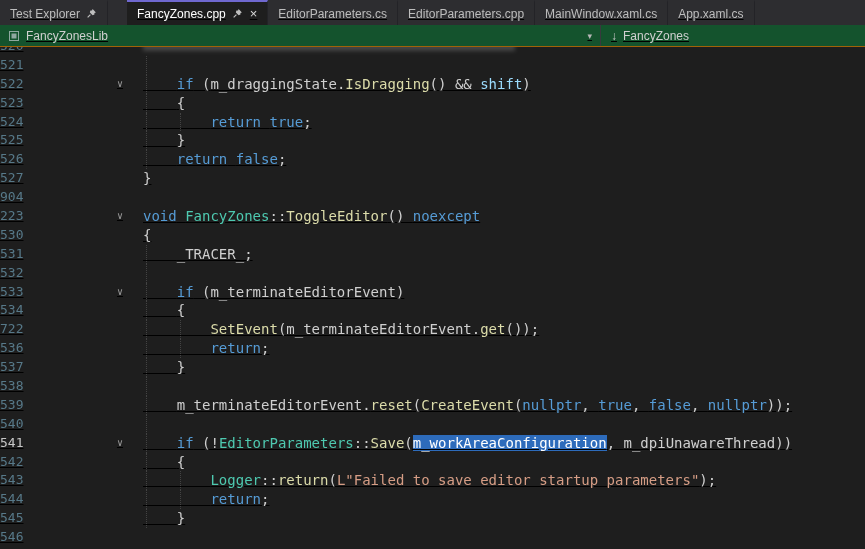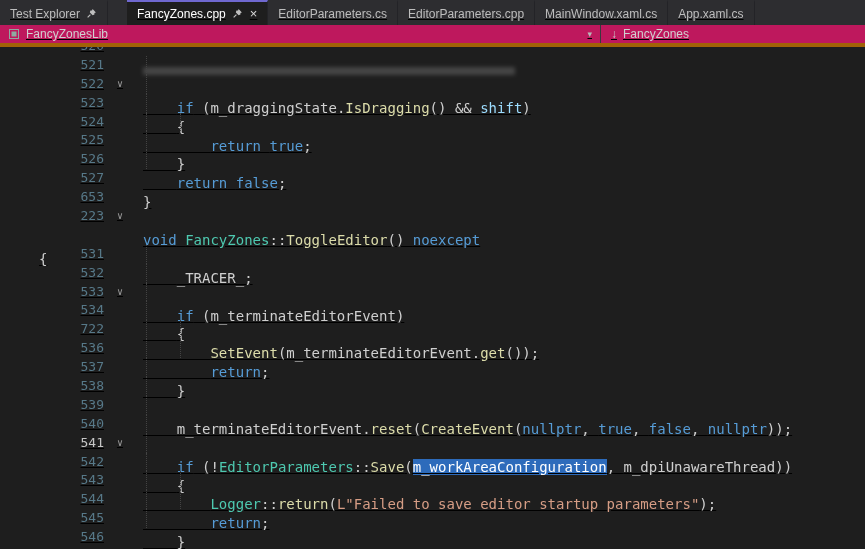--- a/index.html
+++ b/index.html
@@ -11,37 +11,37 @@
   
   .tab-bar { height:25px; flex:none; background:var(--bar-bg); display:flex; align-items:stretch; }
   .tab { display:flex; align-items:center; gap:6px; padding:0 10px; font-size:12px;
          color:#bdbdbd; border-right:1px solid #232327; border-top:2px solid transparent; cursor:default; }
   .tab.active { background:var(--tab-active-bg); color:#ffffff; border-top-color:var(--tab-accent);margin-left:19px; }
   .pin-icon { display:inline-flex; align-items:center; }
   .pin-icon svg { display:block; }
   .tab-close { font-size:13px; line-height:1; color:#d8d8d8; margin-left:1px; }
 
   
-  .nav-bar { height:22px; flex:none; background:#be185d; display:flex; align-items:stretch;
-             font-size:12px; color:var(--ui-text); border-bottom:4px solid #a16207; }
+  .nav-bar { height:22px; flex:none; background:#14532d; display:flex; align-items:stretch;
+             font-size:12px; color:var(--ui-text); border-bottom:1px solid #a16207; }
   .nav-left { flex:0 0 600px; display:flex; align-items:center; gap:6px; padding:0 8px; }
   .nav-chevron { margin-left:auto; color:#b8b8b8; font-size:9px; }
   .nav-right { flex:1; display:flex; align-items:center; gap:6px; padding:0 10px; border-left:1px solid #39393e; }
   .nav-down { color:#c8c8c8; font-size:12px; }
   .proj-icon { display:inline-flex; align-items:center; }
 
   
   .editor { flex:1; overflow:hidden; position:relative; background:var(--bg); }
   .code-lines { margin-top:-10px; }
   .row { display:flex; height:18.9px; line-height:18.9px; position:relative; white-space:pre;
          font-family:"DejaVu Sans Mono","Liberation Mono",monospace; font-size:14px; }
-  .ln { width:104px; flex:none; text-align:right; color:var(--line-number); font-size:13px; }
+  .ln { width:104px; flex:none; text-align:left; color:var(--line-number); font-size:13px; }
   .ln.cur { color:var(--line-number-current); }
   .fold { width:32px; flex:none; text-align:center; color:var(--fold); font-size:10px; }
-  .code { flex:1; padding-left:7px; color:var(--plain);margin-top:24px; }
+  .code { flex:1; padding-left:7px; color:var(--plain); }
 
   .tk-k { color:var(--keyword); }
   .tk-t { color:var(--type); }
   .tk-f { color:var(--func); }
   .tk-v { color:var(--localvar); }
   .tk-s { color:var(--string); }
   .tk-p { color:var(--plain); }
   .tk-sel { background:var(--selection-bg); color:var(--selection-fg); }
 
   .guide { position:absolute; top:0; bottom:0; width:0; border-left:1px dotted var(--guide); }
@@ -109,23 +109,23 @@
   <div class="editor">
     <div class="code-lines">
         <div class="row"><div class="ln">520</div><div class="fold"></div><div class="code"><span class="ghost"></span><span></span></div></div>
         <div class="row"><span class="guide g0"></span><div class="ln">521</div><div class="fold"></div><div class="code"><span></span></div></div>
         <div class="row"><span class="guide g0"></span><div class="ln">522</div><div class="fold">∨</div><div class="code"><span>    </span><span class="tk-k">if</span><span class="tk-p"> (</span><span class="tk-p">m_draggingState</span><span class="tk-p">.</span><span class="tk-f">IsDragging</span><span class="tk-p">() &amp;&amp; </span><span class="tk-v">shift</span><span class="tk-p">)</span></div></div>
         <div class="row"><span class="guide g0"></span><div class="ln">523</div><div class="fold"></div><div class="code"><span>    </span><span class="tk-p">{</span></div></div>
         <div class="row"><span class="guide g0"></span><span class="guide g1"></span><div class="ln">524</div><div class="fold"></div><div class="code"><span>        </span><span class="tk-k">return</span><span class="tk-p"> </span><span class="tk-k">true</span><span class="tk-p">;</span></div></div>
         <div class="row"><span class="guide g0"></span><div class="ln">525</div><div class="fold"></div><div class="code"><span>    </span><span class="tk-p">}</span></div></div>
         <div class="row"><span class="guide g0"></span><div class="ln">526</div><div class="fold"></div><div class="code"><span>    </span><span class="tk-k">return</span><span class="tk-p"> </span><span class="tk-k">false</span><span class="tk-p">;</span></div></div>
         <div class="row"><div class="ln">527</div><div class="fold"></div><div class="code"><span></span><span class="tk-p">}</span></div></div>
-        <div class="row"><div class="ln">653</div><div class="fold"></div><div class="code"><span></span></div></div>
+        <div class="row"><div class="ln">904</div><div class="fold"></div><div class="code"><span></span></div></div>
         <div class="row"><div class="ln">223</div><div class="fold">∨</div><div class="code"><span></span><span class="tk-k">void</span><span class="tk-p"> </span><span class="tk-t">FancyZones</span><span class="tk-p">::</span><span class="tk-f">ToggleEditor</span><span class="tk-p">() </span><span class="tk-k">noexcept</span></div></div>
-        <div class="row"><div class="fold"></div><div class="code"><span></span><span class="tk-p">{</span></div></div>
+        <div class="row"><div class="ln">530</div><div class="fold"></div><div class="code"><span></span><span class="tk-p">{</span></div></div>
         <div class="row"><span class="guide g0"></span><div class="ln">531</div><div class="fold"></div><div class="code"><span>    </span><span class="tk-p">_TRACER_;</span></div></div>
         <div class="row"><span class="guide g0"></span><div class="ln">532</div><div class="fold"></div><div class="code"><span></span></div></div>
         <div class="row"><span class="guide g0"></span><div class="ln">533</div><div class="fold">∨</div><div class="code"><span>    </span><span class="tk-k">if</span><span class="tk-p"> (</span><span class="tk-p">m_terminateEditorEvent</span><span class="tk-p">)</span></div></div>
         <div class="row"><span class="guide g0"></span><div class="ln">534</div><div class="fold"></div><div class="code"><span>    </span><span class="tk-p">{</span></div></div>
         <div class="row"><span class="guide g0"></span><span class="guide g1"></span><div class="ln">722</div><div class="fold"></div><div class="code"><span>        </span><span class="tk-f">SetEvent</span><span class="tk-p">(</span><span class="tk-p">m_terminateEditorEvent</span><span class="tk-p">.</span><span class="tk-f">get</span><span class="tk-p">());</span></div></div>
         <div class="row"><span class="guide g0"></span><span class="guide g1"></span><div class="ln">536</div><div class="fold"></div><div class="code"><span>        </span><span class="tk-k">return</span><span class="tk-p">;</span></div></div>
         <div class="row"><span class="guide g0"></span><div class="ln">537</div><div class="fold"></div><div class="code"><span>    </span><span class="tk-p">}</span></div></div>
         <div class="row"><span class="guide g0"></span><div class="ln">538</div><div class="fold"></div><div class="code"><span></span></div></div>
         <div class="row"><span class="guide g0"></span><div class="ln">539</div><div class="fold"></div><div class="code"><span>    </span><span class="tk-p">m_terminateEditorEvent</span><span class="tk-p">.</span><span class="tk-f">reset</span><span class="tk-p">(</span><span class="tk-f">CreateEvent</span><span class="tk-p">(</span><span class="tk-k">nullptr</span><span class="tk-p">, </span><span class="tk-k">true</span><span class="tk-p">, </span><span class="tk-k">false</span><span class="tk-p">, </span><span class="tk-k">nullptr</span><span class="tk-p">));</span></div></div>
         <div class="row"><span class="guide g0"></span><div class="ln">540</div><div class="fold"></div><div class="code"><span></span></div></div>

